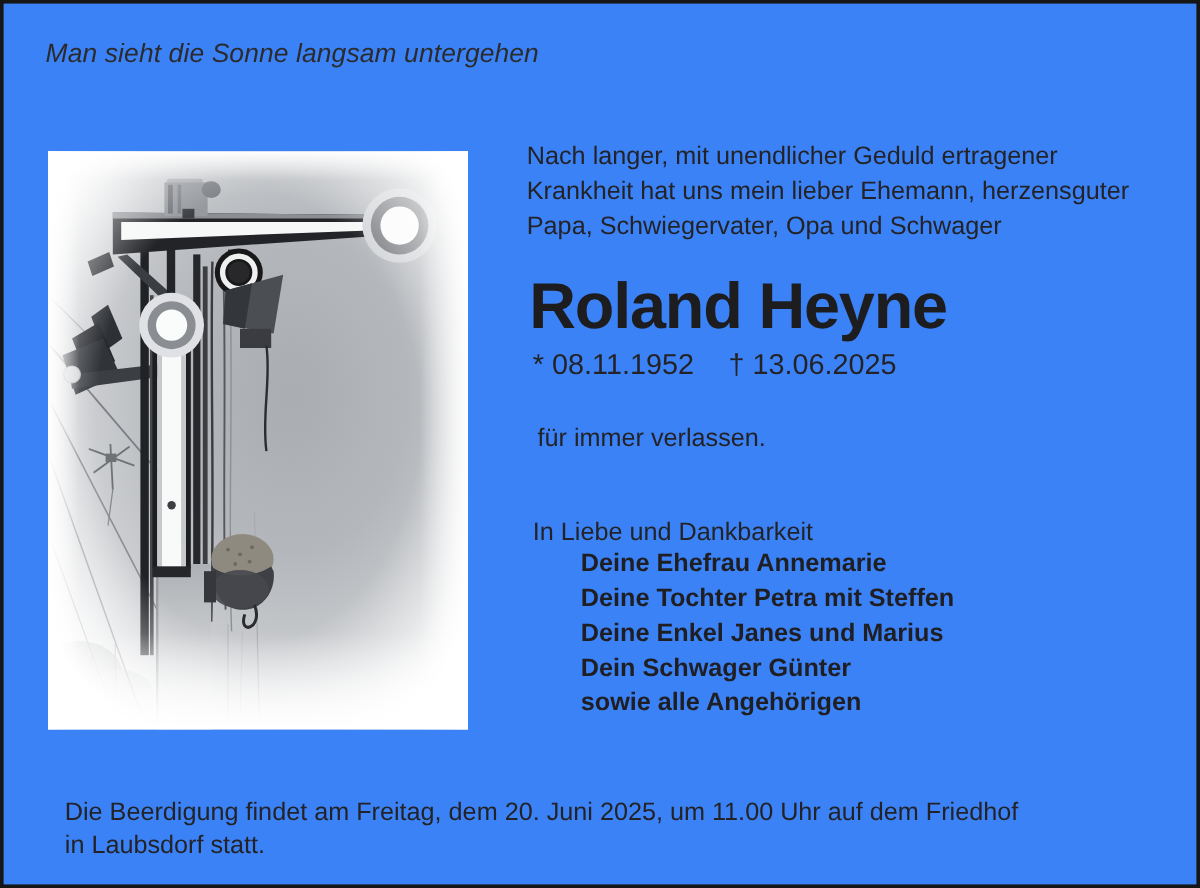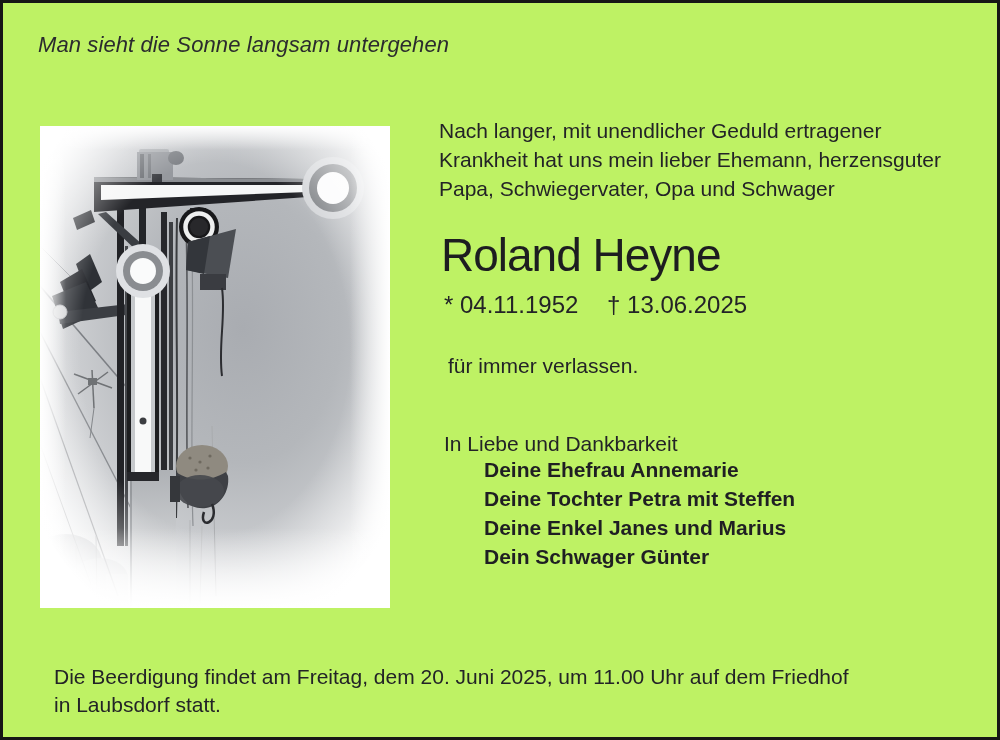--- a/index.html
+++ b/index.html
@@ -1,21 +1,21 @@
 <!DOCTYPE html>
 <html lang="de"><head>
 <meta charset="utf-8">
 <style>
   html,body{margin:0;padding:0;background:#ffffff;}
   .page{
     position:relative;
     width:1000px;height:740px;
     box-sizing:border-box;
     border:3px solid #161616;
-    background:#bef264;
+    background:#3b82f6;
     font-family:"Liberation Sans", sans-serif;
     color:#26262a;
     overflow:hidden;
   }
   .quote{
     position:absolute;left:35px;top:28px;
     font-style:italic;font-size:22px;line-height:27px;
     color:#2b2b2e;letter-spacing:0.1px;
   }
   .quote .qline{white-space:nowrap;}
@@ -24,21 +24,21 @@
   }
   .photo svg{display:block;width:350px;height:482px;}
   .right-col{position:absolute;left:0;top:0;width:1000px;height:740px;pointer-events:none;}
   .intro{
     position:absolute;left:436px;top:113px;margin:0;
     font-size:21px;line-height:29px;color:#232327;
   }
   .intro .iline, .funeral .fline{white-space:nowrap;display:block;}
   .name{
     position:absolute;left:438px;top:222px;margin:0;
-    font-size:46px;line-height:60px;font-weight:400;
+    font-size:54px;line-height:60px;font-weight:700;
     letter-spacing:-1px;color:#1d1d20;white-space:nowrap;text-align:right;
   }
   .dates{
     position:absolute;left:441px;top:287px;margin:0;
     font-size:24px;line-height:30px;color:#232327;white-space:nowrap;
   }
   .dates .death{margin-left:22px;}
   .closing{
     position:absolute;left:441px;top:344px;margin:4px;
     font-size:21px;line-height:29px;color:#232327;white-space:nowrap;
@@ -211,33 +211,34 @@
   <div class="right-col">
     <p class="intro">
       <span class="iline">Nach langer, mit unendlicher Geduld ertragener</span>
       <span class="iline">Krankheit hat uns mein lieber Ehemann, herzensguter</span>
       <span class="iline">Papa, Schwiegervater, Opa und Schwager</span>
     </p>
 
     <h1 class="name">Roland Heyne</h1>
 
     <p class="dates">
-      <span class="birth">* 04.11.1952</span>
+      <span class="birth">* 08.11.1952</span>
       <span class="death">† 13.06.2025</span>
     </p>
 
     <p class="closing">für immer verlassen.</p>
 
     <p class="mourners-heading">In Liebe und Dankbarkeit</p>
 
     <div class="mourners-list">
       <span class="mline">Deine Ehefrau Annemarie</span>
       <span class="mline">Deine Tochter Petra mit Steffen</span>
       <span class="mline">Deine Enkel Janes und Marius</span>
       <span class="mline">Dein Schwager Günter</span>
+      <span class="mline">sowie alle Angehörigen</span>
     </div>
   </div>
 
   <p class="funeral">
     <span class="fline">Die Beerdigung findet am Freitag, dem 20. Juni 2025, um 11.00 Uhr auf dem Friedhof</span>
     <span class="fline">in Laubsdorf statt.</span>
   </p>
 
 </div>
 

